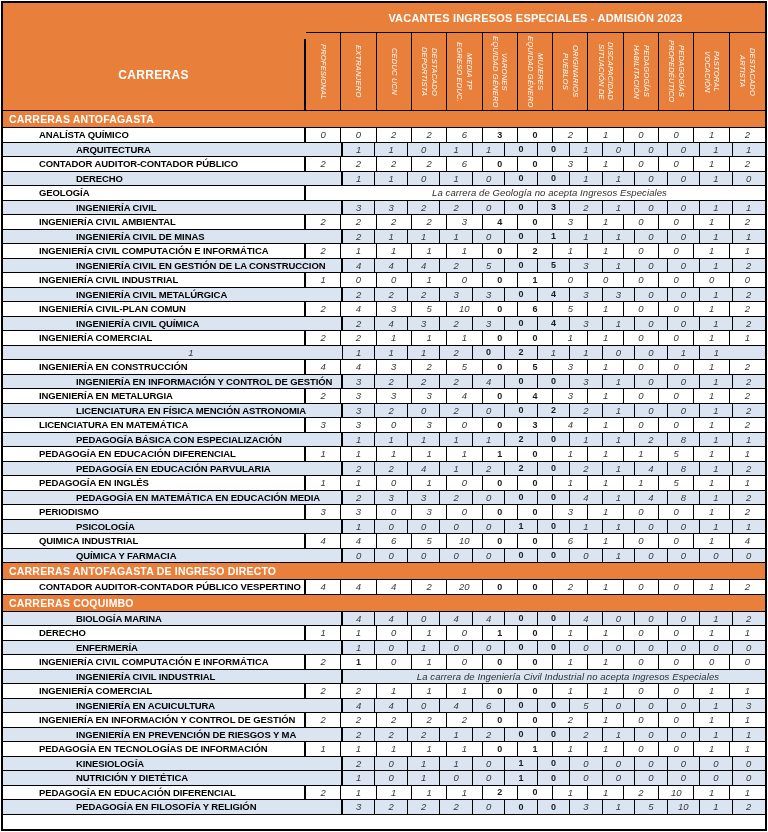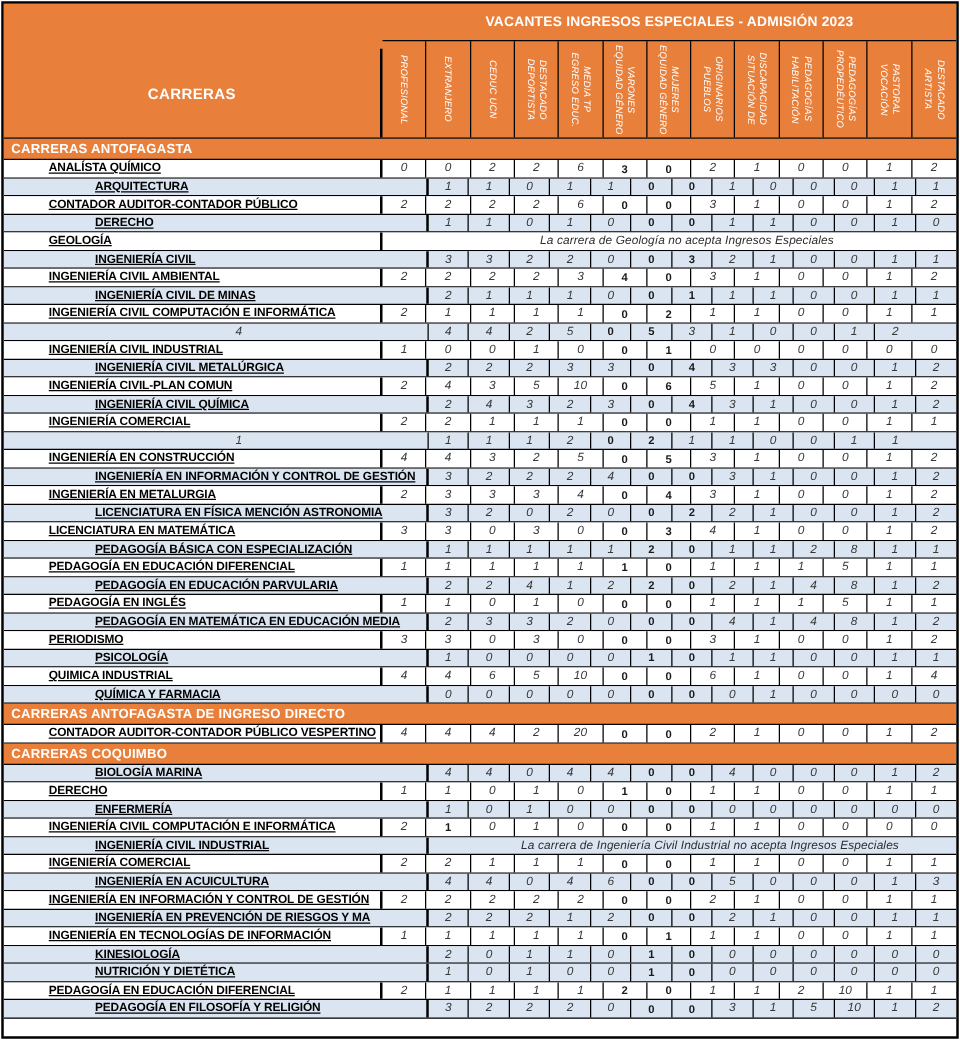--- a/index.html
+++ b/index.html
@@ -28,21 +28,21 @@
     font-style:italic;font-size:7.5px;line-height:1.3;text-align:center;letter-spacing:.2px;}
   
   #table-body{flex:1;display:flex;flex-direction:column;overflow:hidden;}
   .sec{height:17px;flex:0 0 auto;background:var(--orange);border-bottom:1px solid var(--border);
     color:#fff;font-weight:bold;font-size:10.5px;display:flex;align-items:center;padding-left:6px;
     letter-spacing:.2px;}
   .row{display:grid;grid-template-columns:var(--labelw) repeat(13,1fr);height:14.5px;flex:0 0 auto;
     border-bottom:1px solid var(--border);background:#fff;}
   .row.alt{background:var(--alt);padding-left:37px;}
   .lab{border-right:2px solid var(--border);display:flex;align-items:center;padding-left:36px;
-    font-weight:bold;font-size:9.5px;color:#000;letter-spacing:-0.1px;white-space:nowrap;overflow:hidden;text-decoration:underline;}
+    font-weight:bold;font-size:9.5px;color:#000;letter-spacing:-0.1px;white-space:nowrap;overflow:hidden;}
   .cell{border-right:1px solid var(--border);display:flex;align-items:center;justify-content:center;
     font-style:italic;font-size:9.5px;color:#383838;}
   .cell:last-child{border-right:none;}
   .cell.up{font-style:normal;font-weight:bold;color:#1a1a1a;font-size:9px;}
   .note{grid-column:2 / span 13;display:flex;align-items:center;justify-content:center;
     font-style:italic;font-size:9.5px;color:#2e2e2e;letter-spacing:.1px;margin-left:28px;}
 </style>
 </head>
 <body>
 
@@ -232,20 +232,21 @@
         <div class="cell up">0</div>
         <div class="cell up">2</div>
         <div class="cell">1</div>
         <div class="cell">1</div>
         <div class="cell">0</div>
         <div class="cell">0</div>
         <div class="cell">1</div>
         <div class="cell">1</div>
       </div>
       <div class="row alt">
+        <div class="lab">INGENIERÍA CIVIL EN GESTIÓN DE LA CONSTRUCCION</div>
         <div class="cell">4</div>
         <div class="cell">4</div>
         <div class="cell">4</div>
         <div class="cell">2</div>
         <div class="cell">5</div>
         <div class="cell up">0</div>
         <div class="cell up">5</div>
         <div class="cell">3</div>
         <div class="cell">1</div>
         <div class="cell">0</div>
@@ -716,21 +717,21 @@
         <div class="cell up">0</div>
         <div class="cell up">0</div>
         <div class="cell">2</div>
         <div class="cell">1</div>
         <div class="cell">0</div>
         <div class="cell">0</div>
         <div class="cell">1</div>
         <div class="cell">1</div>
       </div>
       <div class="row">
-        <div class="lab">INGENIERÍA EN TECNOLOGÍAS DE INFORMACIÓN</div>
+        <div class="lab">PEDAGOGÍA EN TECNOLOGÍAS DE INFORMACIÓN</div>
         <div class="cell">1</div>
         <div class="cell">1</div>
         <div class="cell">1</div>
         <div class="cell">1</div>
         <div class="cell">1</div>
         <div class="cell up">0</div>
         <div class="cell up">1</div>
         <div class="cell">1</div>
         <div class="cell">1</div>
         <div class="cell">0</div>

